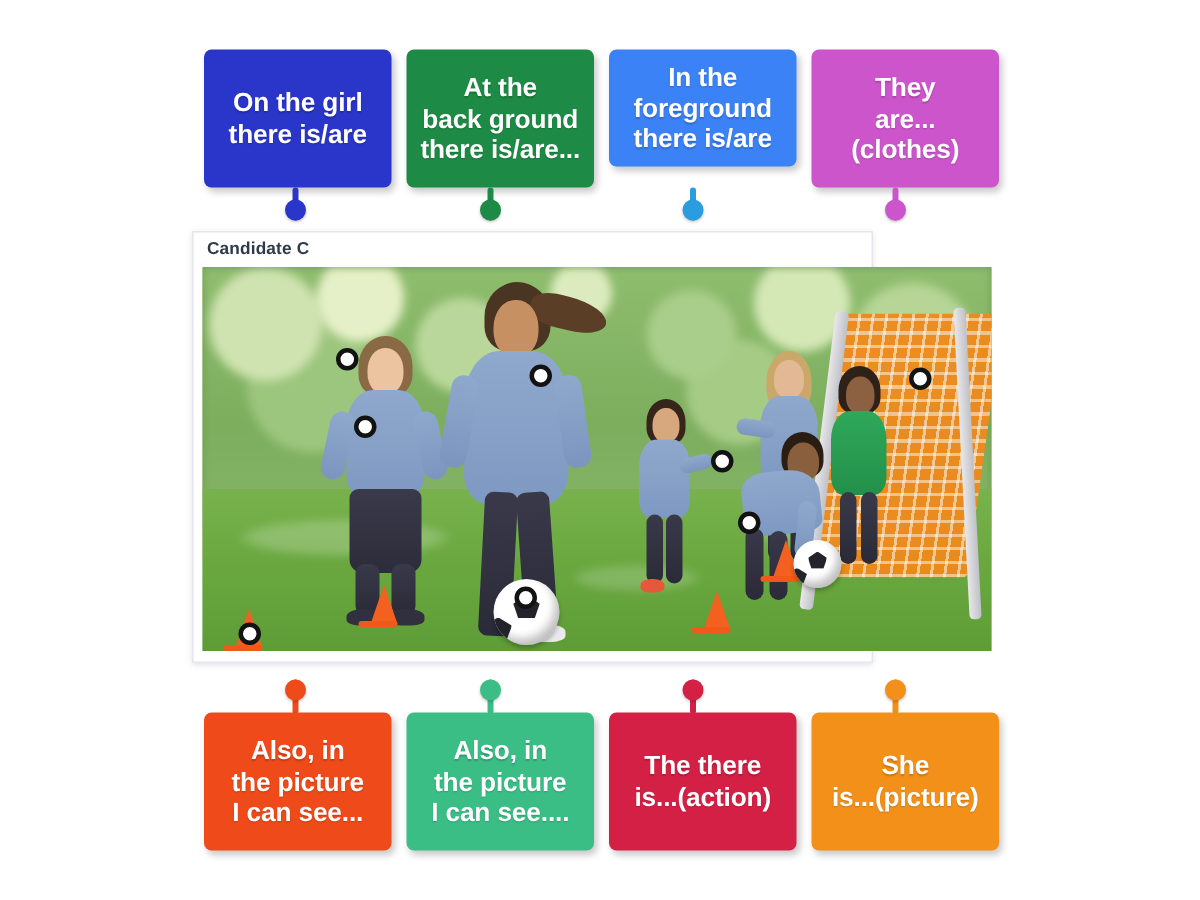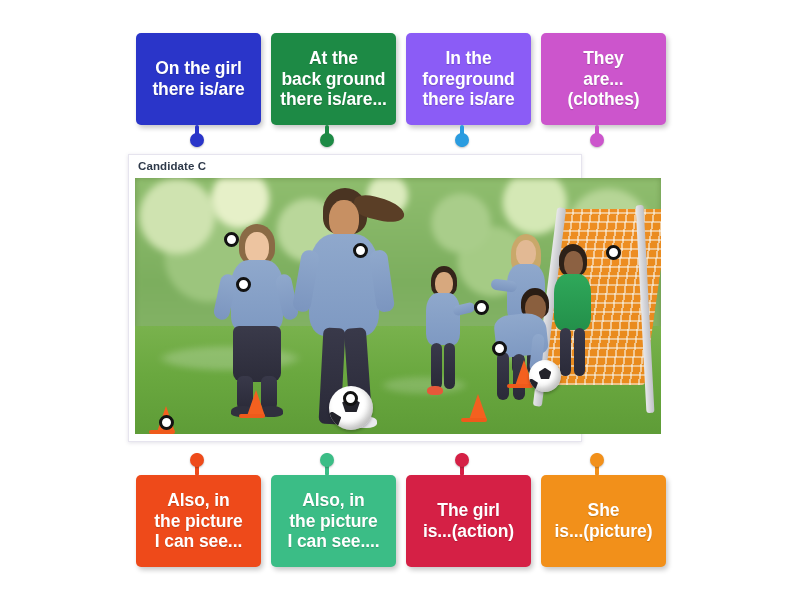--- a/index.html
+++ b/index.html
@@ -253,21 +253,21 @@
     <div class="label-card" id="tl1" style="left: 271px; top: 33px; width: 125px; height: 92px; background: rgb(29, 138, 69);">
       <span class="label-text">At the
 back ground
 there is/are...</span>
     </div>
     <div class="pin down" id="tp1" style="left: 320px; top: 125px; height: 22px;">
       <span class="stem" style="background: rgb(29, 138, 69);"></span>
       <span class="knob" style="background: rgb(29, 138, 69);"></span>
     </div>
 
-    <div class="label-card" id="tl2" style="left: 406px; top: 33px; width: 125px; height: 92px; background: #8b5cf6;">
+    <div class="label-card" id="tl2" style="left: 406px; top: 33px; width: 125px; height: 78px; background: #3b82f6;">
       <span class="label-text">In the
 foreground
 there is/are</span>
     </div>
     <div class="pin down" id="tp2" style="left: 455px; top: 125px; height: 22px;">
       <span class="stem" style="background: rgb(42, 156, 224);"></span>
       <span class="knob" style="background: rgb(42, 156, 224);"></span>
     </div>
 
     <div class="label-card" id="tl3" style="left: 541px; top: 33px; width: 125px; height: 92px; background: rgb(204, 85, 204);">
@@ -400,21 +400,21 @@
       <span class="label-text">Also, in
 the picture
 I can see....</span>
     </div>
 
     <div class="pin up" id="bp2" style="left: 455px; top: 453px; height: 23px;">
       <span class="stem" style="background: rgb(213, 32, 69);"></span>
       <span class="knob" style="background: rgb(213, 32, 69);"></span>
     </div>
     <div class="label-card" id="bl2" style="left: 406px; top: 475px; width: 125px; height: 92px; background: rgb(213, 32, 69);">
-      <span class="label-text">The girl
+      <span class="label-text">The there
 is...(action)</span>
     </div>
 
     <div class="pin up" id="bp3" style="left: 590px; top: 453px; height: 23px;">
       <span class="stem" style="background: rgb(242, 144, 26);"></span>
       <span class="knob" style="background: rgb(242, 144, 26);"></span>
     </div>
     <div class="label-card" id="bl3" style="left: 541px; top: 475px; width: 125px; height: 92px; background: rgb(242, 144, 26);">
       <span class="label-text">She
 is...(picture)</span>

